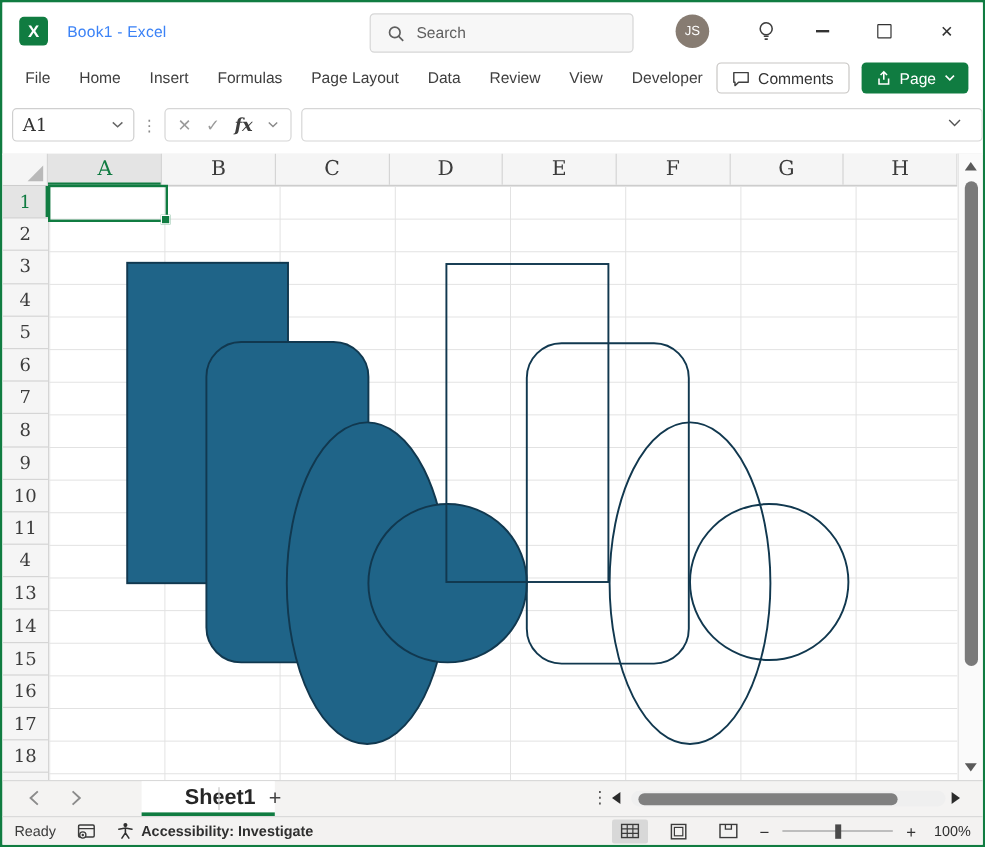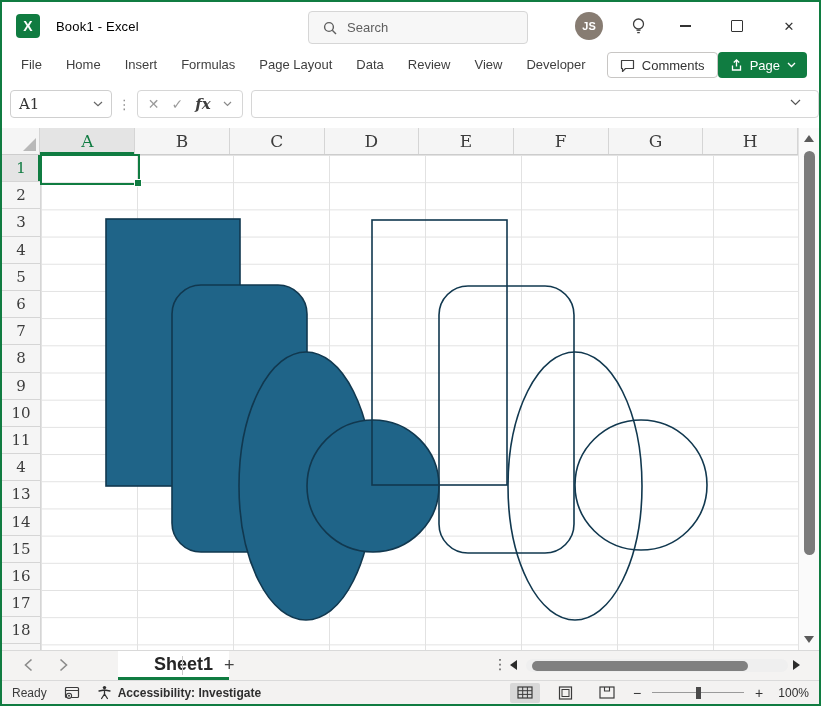--- a/index.html
+++ b/index.html
@@ -4,36 +4,36 @@
 <style>
   html,body{margin:0;padding:0;background:#fff;}
   body{width:821px;height:706px;font-family:"Liberation Sans",sans-serif;-webkit-font-smoothing:antialiased;}
   .window{position:relative;width:821px;height:706px;box-sizing:border-box;border:2px solid #107C41;background:#fff;overflow:hidden;}
 
   
   .titlebar{position:absolute;left:0;top:0;width:817px;height:48px;background:#fff;display:flex;align-items:center;}
   .tb-left{display:flex;align-items:center;margin-left:14px;gap:16px;}
   .excel-logo{width:24px;height:24px;border-radius:4px;background:#107C41;display:flex;align-items:center;justify-content:center;position:relative;}
   .excel-logo span{color:#fff;font-weight:bold;font-size:14px;line-height:1;}
-  .tb-title{font-size:13px;color:#000000;letter-spacing:.2px;}
+  .tb-title{font-size:13px;color:#3b82f6;letter-spacing:.2px;}
   .search-box{position:absolute;left:306px;top:9px;width:220px;height:33px;box-sizing:border-box;background:#F7F7F7;border:1px solid #D6D6D6;border-radius:4px;display:flex;align-items:center;gap:10px;padding-left:14px;}
   .search-box span{font-size:13px;color:#5f5f5f;}
   .tb-right{position:absolute;right:8px;top:0;height:48px;display:flex;align-items:center;gap:8px;}
-  .avatar{width:28px;height:28px;border-radius:50%;background:#877C72;color:#fff;font-size:11px;font-weight:bold;display:flex;align-items:center;justify-content:center;margin-right:10px;}
+  .avatar{width:28px;height:28px;border-radius:50%;background:#877C72;color:#fff;font-size:11px;font-weight:normal;display:flex;align-items:center;justify-content:center;margin-right:22px;}
   .bulb-wrap{width:34px;display:flex;justify-content:center;}
   .win-btn{width:44px;height:40px;display:flex;align-items:center;justify-content:center;}
   .min-glyph{width:11px;height:1.4px;background:#333;}
   .max-glyph{width:10px;height:10px;border:1.3px solid #333;border-radius:1px;}
   .close-glyph{font-size:13px;color:#333;}
 
   
   .tabrow{position:absolute;left:0;top:48px;width:817px;height:30px;background:#fff;display:flex;align-items:center;}
   .rtabs{display:flex;align-items:center;margin-left:7px;}
   .rtab{padding:0 12px;font-size:13px;color:#3f3f3f;line-height:30px;cursor:default;}
-  .tabrow-right{position:absolute;right:12px;top:2px;display:flex;align-items:center;}
+  .tabrow-right{position:absolute;right:12px;top:2px;display:flex;align-items:center;gap:10px;}
   .comments-btn{display:flex;align-items:center;gap:7px;height:26px;padding:0 12px;background:#fff;border:1px solid #C8C6C4;border-radius:4px;font-size:13px;color:#333;font-family:inherit;}
   .share-btn{display:flex;align-items:center;gap:7px;height:26px;padding:0 11px;background:#107C41;border:none;border-radius:4px;font-size:13px;color:#fff;font-family:inherit;}
 
   
   .formulabar{position:absolute;left:0;top:78px;width:817px;height:48px;background:#fff;border-bottom:1px solid #E6E6E6;display:flex;align-items:center;}
   .namebox{margin-left:8px;width:104px;height:28px;box-sizing:border-box;border:1px solid #CFCFCF;border-radius:4px;background:#fff;display:flex;align-items:center;justify-content:space-between;padding:0 8px;}
   .namebox .nb-text{font-family:"DejaVu Serif",serif;font-size:15px;color:#333;}
   .kebab{color:#8a8a8a;font-size:13px;margin:0 6px;}
   .fxgroup{height:28px;box-sizing:border-box;border:1px solid #D6D6D6;border-radius:4px;display:flex;align-items:center;gap:12px;padding:0 10px;}
   .glyph-dim{color:#9B9B9B;font-size:14px;}

